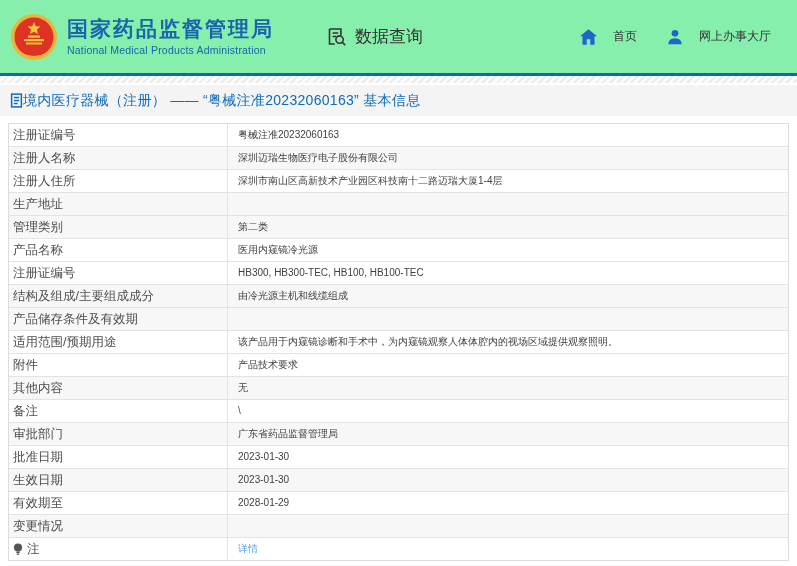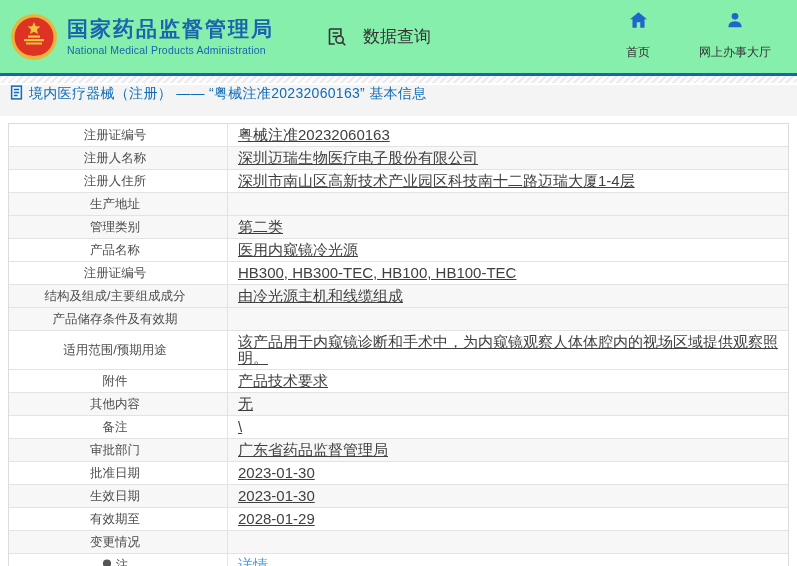--- a/index.html
+++ b/index.html
@@ -20,47 +20,47 @@
     --border: #dcdcdc;
     --row-border: #e3e3e3;
   }
 
   
   .header { height: 73px; display: flex; align-items: center; padding: 0 12px 0 10px; background: #86efac; }
   .emblem { width: 48px; height: 48px; flex: 0 0 48px; }
   .brand { margin-left: 9px; }
   .brand-title { font-size: 21px; font-weight: bold; color: var(--brand); letter-spacing: 2px; line-height: 24px; }
   .brand-sub { font-size: 10.5px; color: var(--brand); margin-top: 3px; letter-spacing: 0.2px; }
-  .query { display: flex; align-items: center; gap: 16px; margin-left: 52px; font-size: 17px; color: #333; cursor: pointer; }
+  .query { display: flex; align-items: center; gap: 8px; margin-left: 52px; font-size: 17px; color: #333; cursor: pointer; }
   .query svg { display: block; }
   .top-nav { margin-left: auto; display: flex; gap: 30px; padding-right: 14px; }
-  .nav-item { display: flex; flex-direction: column; align-items: center; gap: 16px; font-size: 12px; color: #333; cursor: pointer; margin-left: 19px; }
+  .nav-item { display: flex; flex-direction: row; align-items: center; gap: 16px; font-size: 12px; color: #333; cursor: pointer; }
   .nav-item svg { display: block; }
 
   .blue-line { height: 3px; background: var(--brand); }
   .hatch { height: 7px; background: repeating-linear-gradient(135deg, #ebebeb 0 2px, #fbfbfb 2px 5px); }
 
   
-  .title-bar { background: var(--bar-bg); height: 31px; display: flex; align-items: flex-start; gap: 6px; padding: 0 10px; margin-top: 2px; }
+  .title-bar { background: var(--bar-bg); height: 31px; display: flex; align-items: center; gap: 0; padding: 0 10px; margin-top: 2px; }
   .title-bar svg { display: block; }
   .page-title { font-size: 14px; color: var(--title-blue); letter-spacing: 0.3px; }
 
   
   .table { margin: 7px 8px 0 8px; border: 1px solid var(--border); background: #fff; }
   .trow { display: flex; min-height: 22px; border-top: 1px solid var(--row-border); }
   .trow:first-child { border-top: none; }
   .trow.alt { background: var(--alt-row); }
   .tlabel {
     width: 219px; flex: 0 0 219px; border-right: 1px solid var(--row-border);
-    display: flex; justify-content: center; align-items: center; gap: 4px;
+    display: flex; justify-content: flex-start; align-items: center; gap: 4px;
     padding: 3px 10px 3px 4px; font-size: 12.5px; color: #4d4d4d; line-height: 16px;
   }
   .tvalue {
     flex: 1; display: flex; align-items: center;
-    padding: 3px 10px; font-size: 15px; color: #404040; line-height: 16px; text-decoration: underline;
+    padding: 3px 10px; font-size: 10px; color: #404040; line-height: 16px;
   }
   .detail-link { color: var(--link-blue); text-decoration: none; cursor: pointer; }
   .bulb { display: inline-flex; align-items: center; }
 </style>
 </head>
 <body>
 
 <div class="header">
   <span class="emblem">
     <svg width="48" height="48" viewBox="0 0 48 48">

